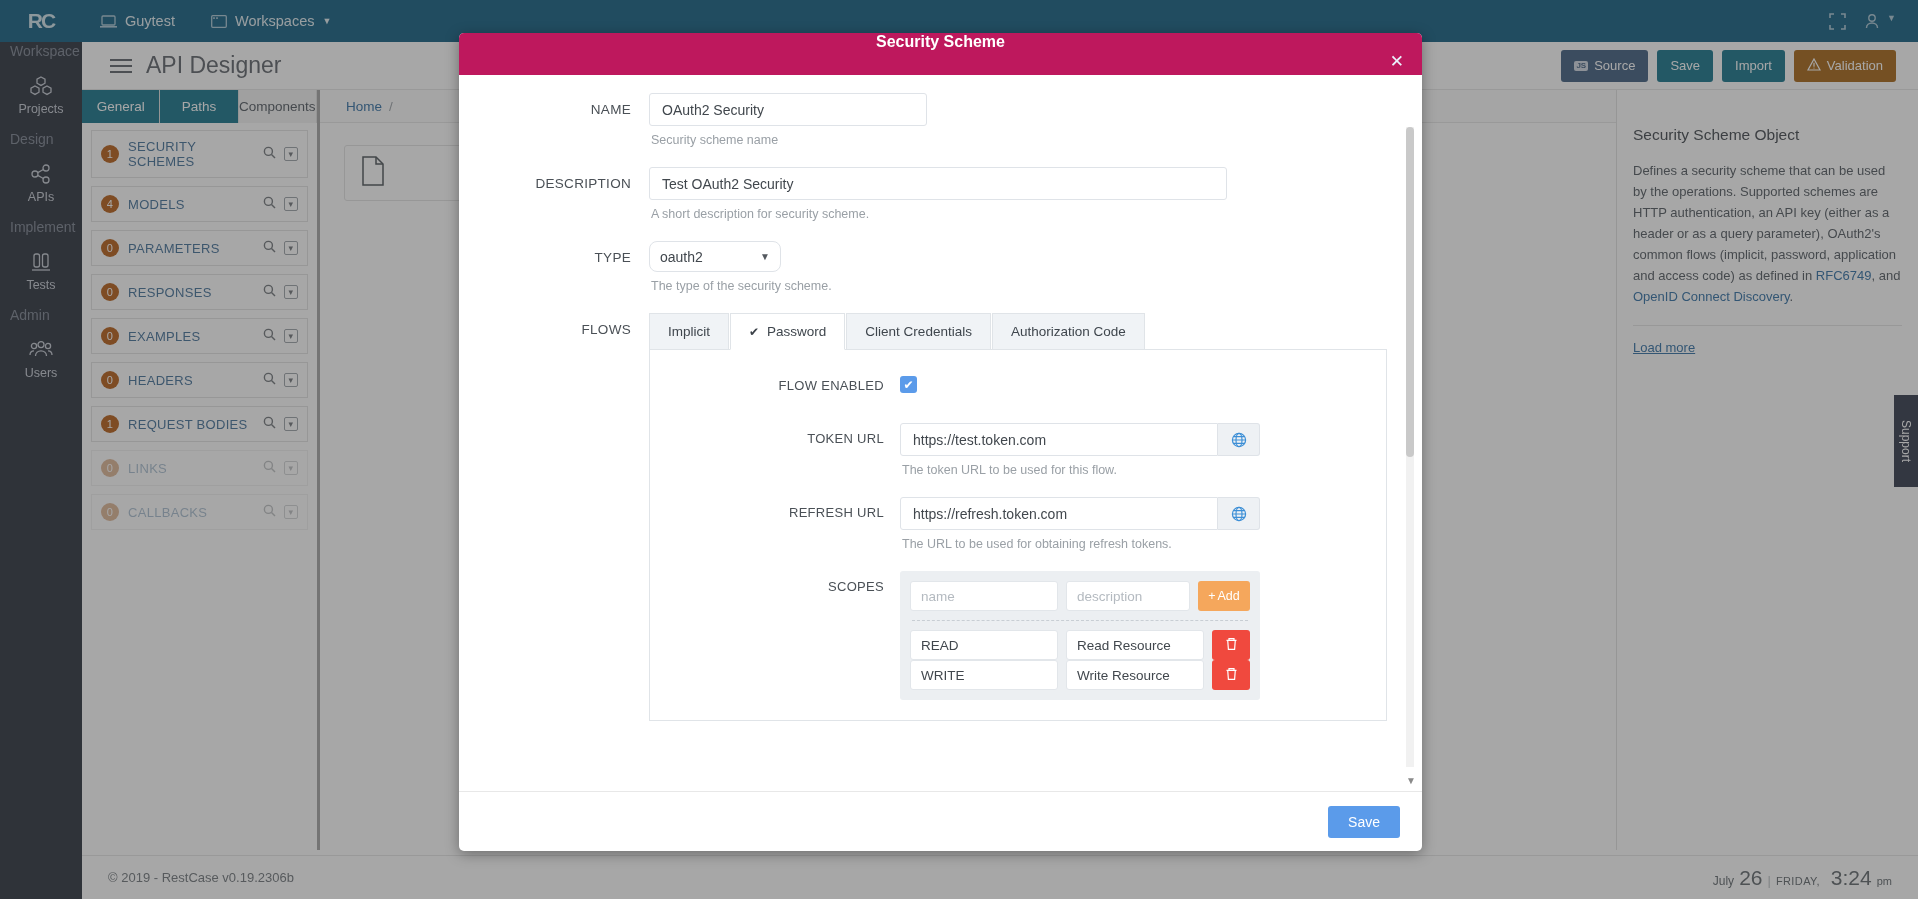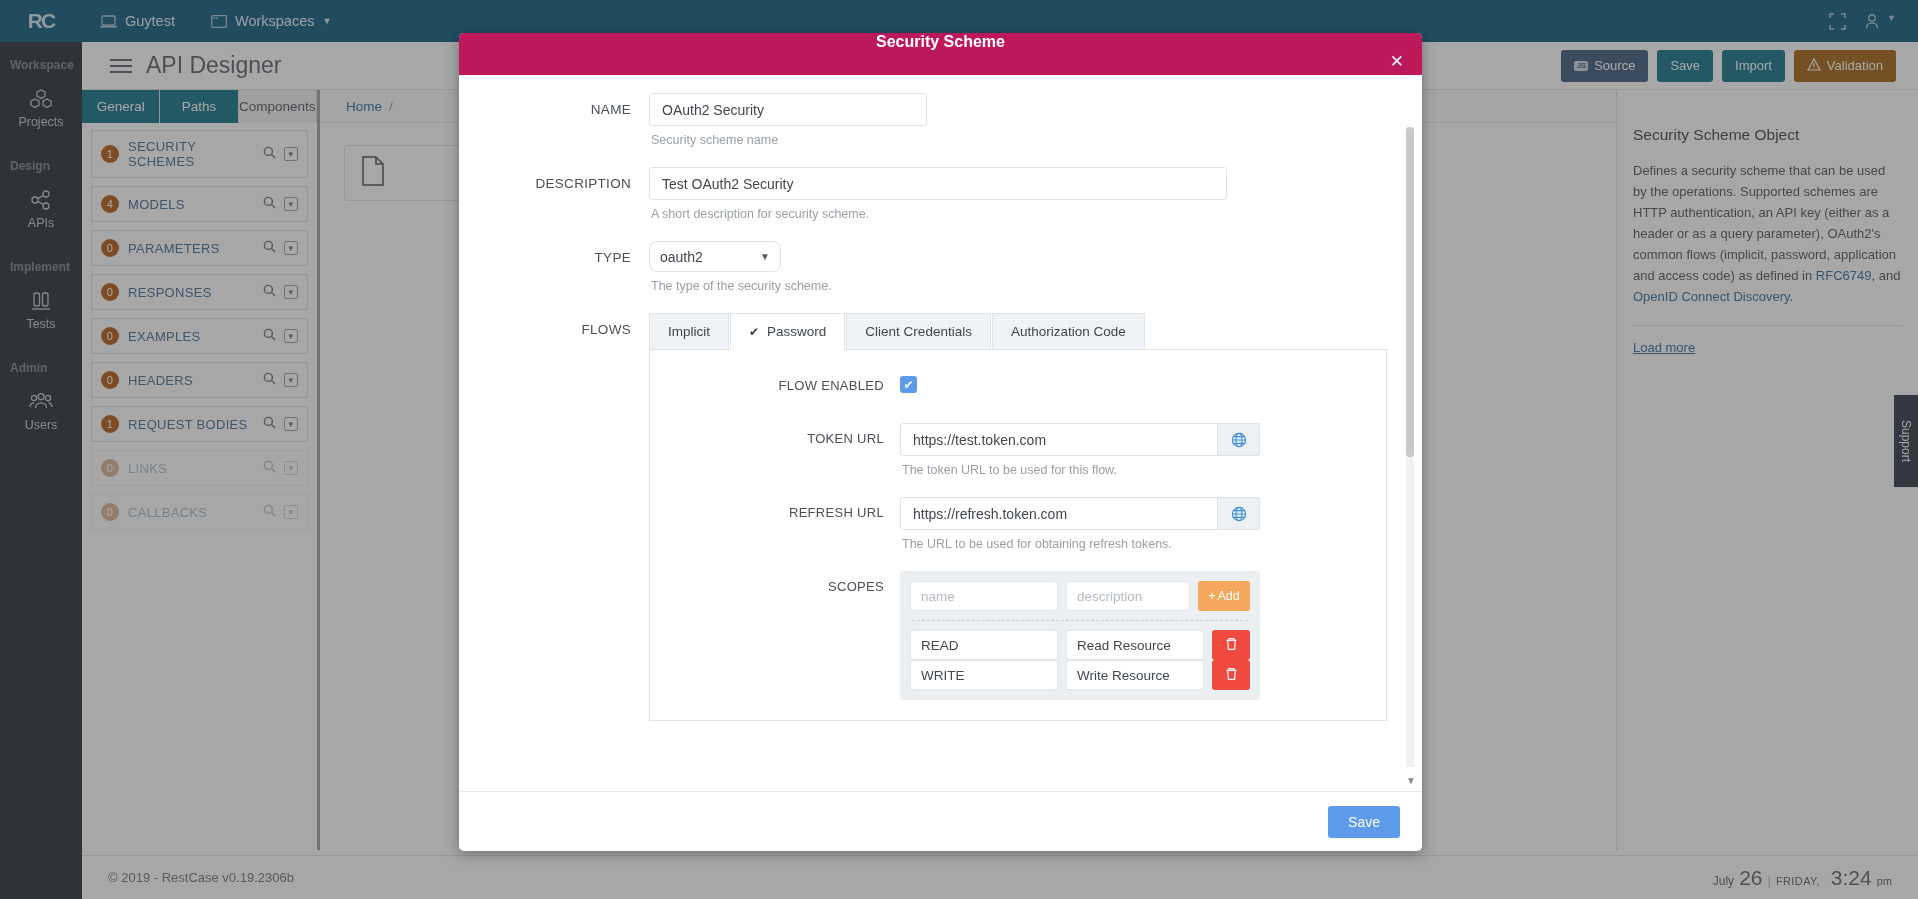--- a/index.html
+++ b/index.html
@@ -27,21 +27,21 @@
   }
   .topnav-right { margin-left: auto; display: flex; align-items: center; gap: 18px; padding-right: 22px; }
   .ticon { color: #a9c6d5; display: inline-flex; }
 
   
   .rail {
     position: absolute; left: 0; top: 42px; width: 82px; height: 857px;
     background: #262c38; color: #8f98a6; z-index: 4;
   }
   .rail-section {
-    font-size: 12px; color: #79818e; padding: 16px 0 6px 10px; font-weight: bold;
+    font-size: 14px; color: #79818e; padding: 1px 0 6px 10px;
   }
   .rail-item {
     display: flex; flex-direction: column; align-items: center;
     gap: 5px; padding: 10px 0 14px 0; color: #c3c9d2; font-size: 12.5px;
   }
   .rail-item svg { display: block; }
 
   
   .main {
     position: absolute; left: 82px; top: 42px; width: 1836px; height: 857px;

